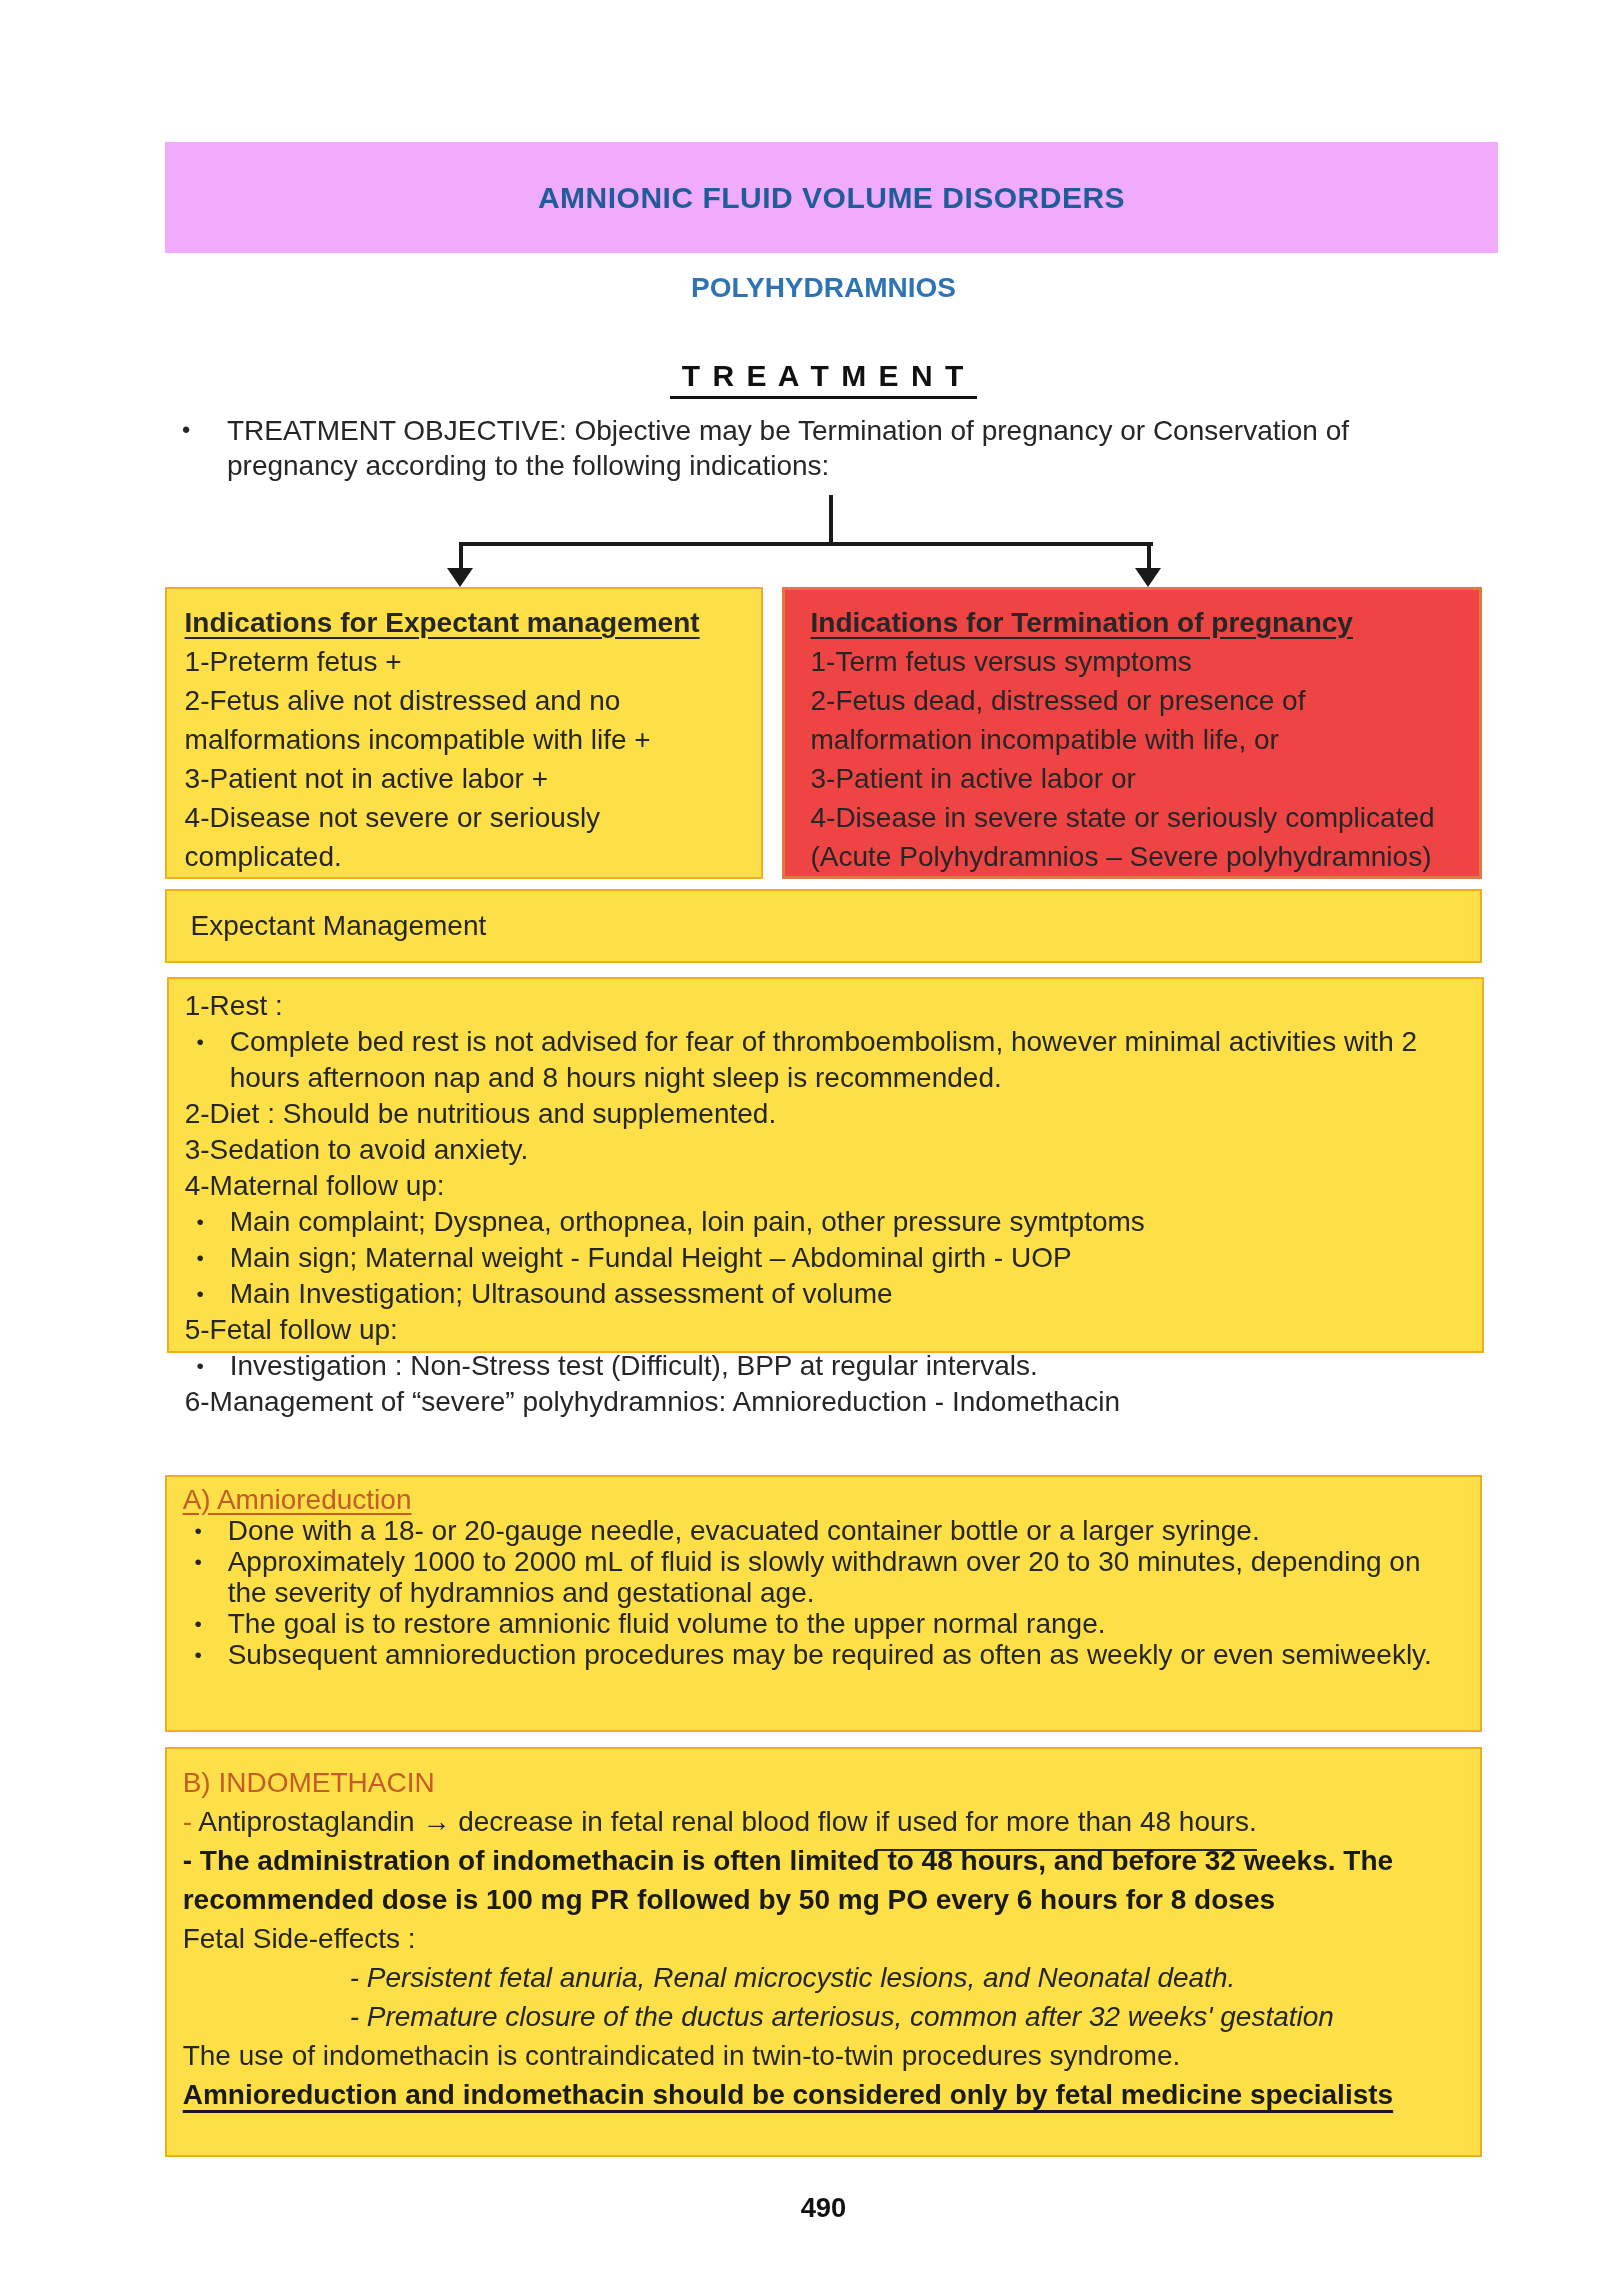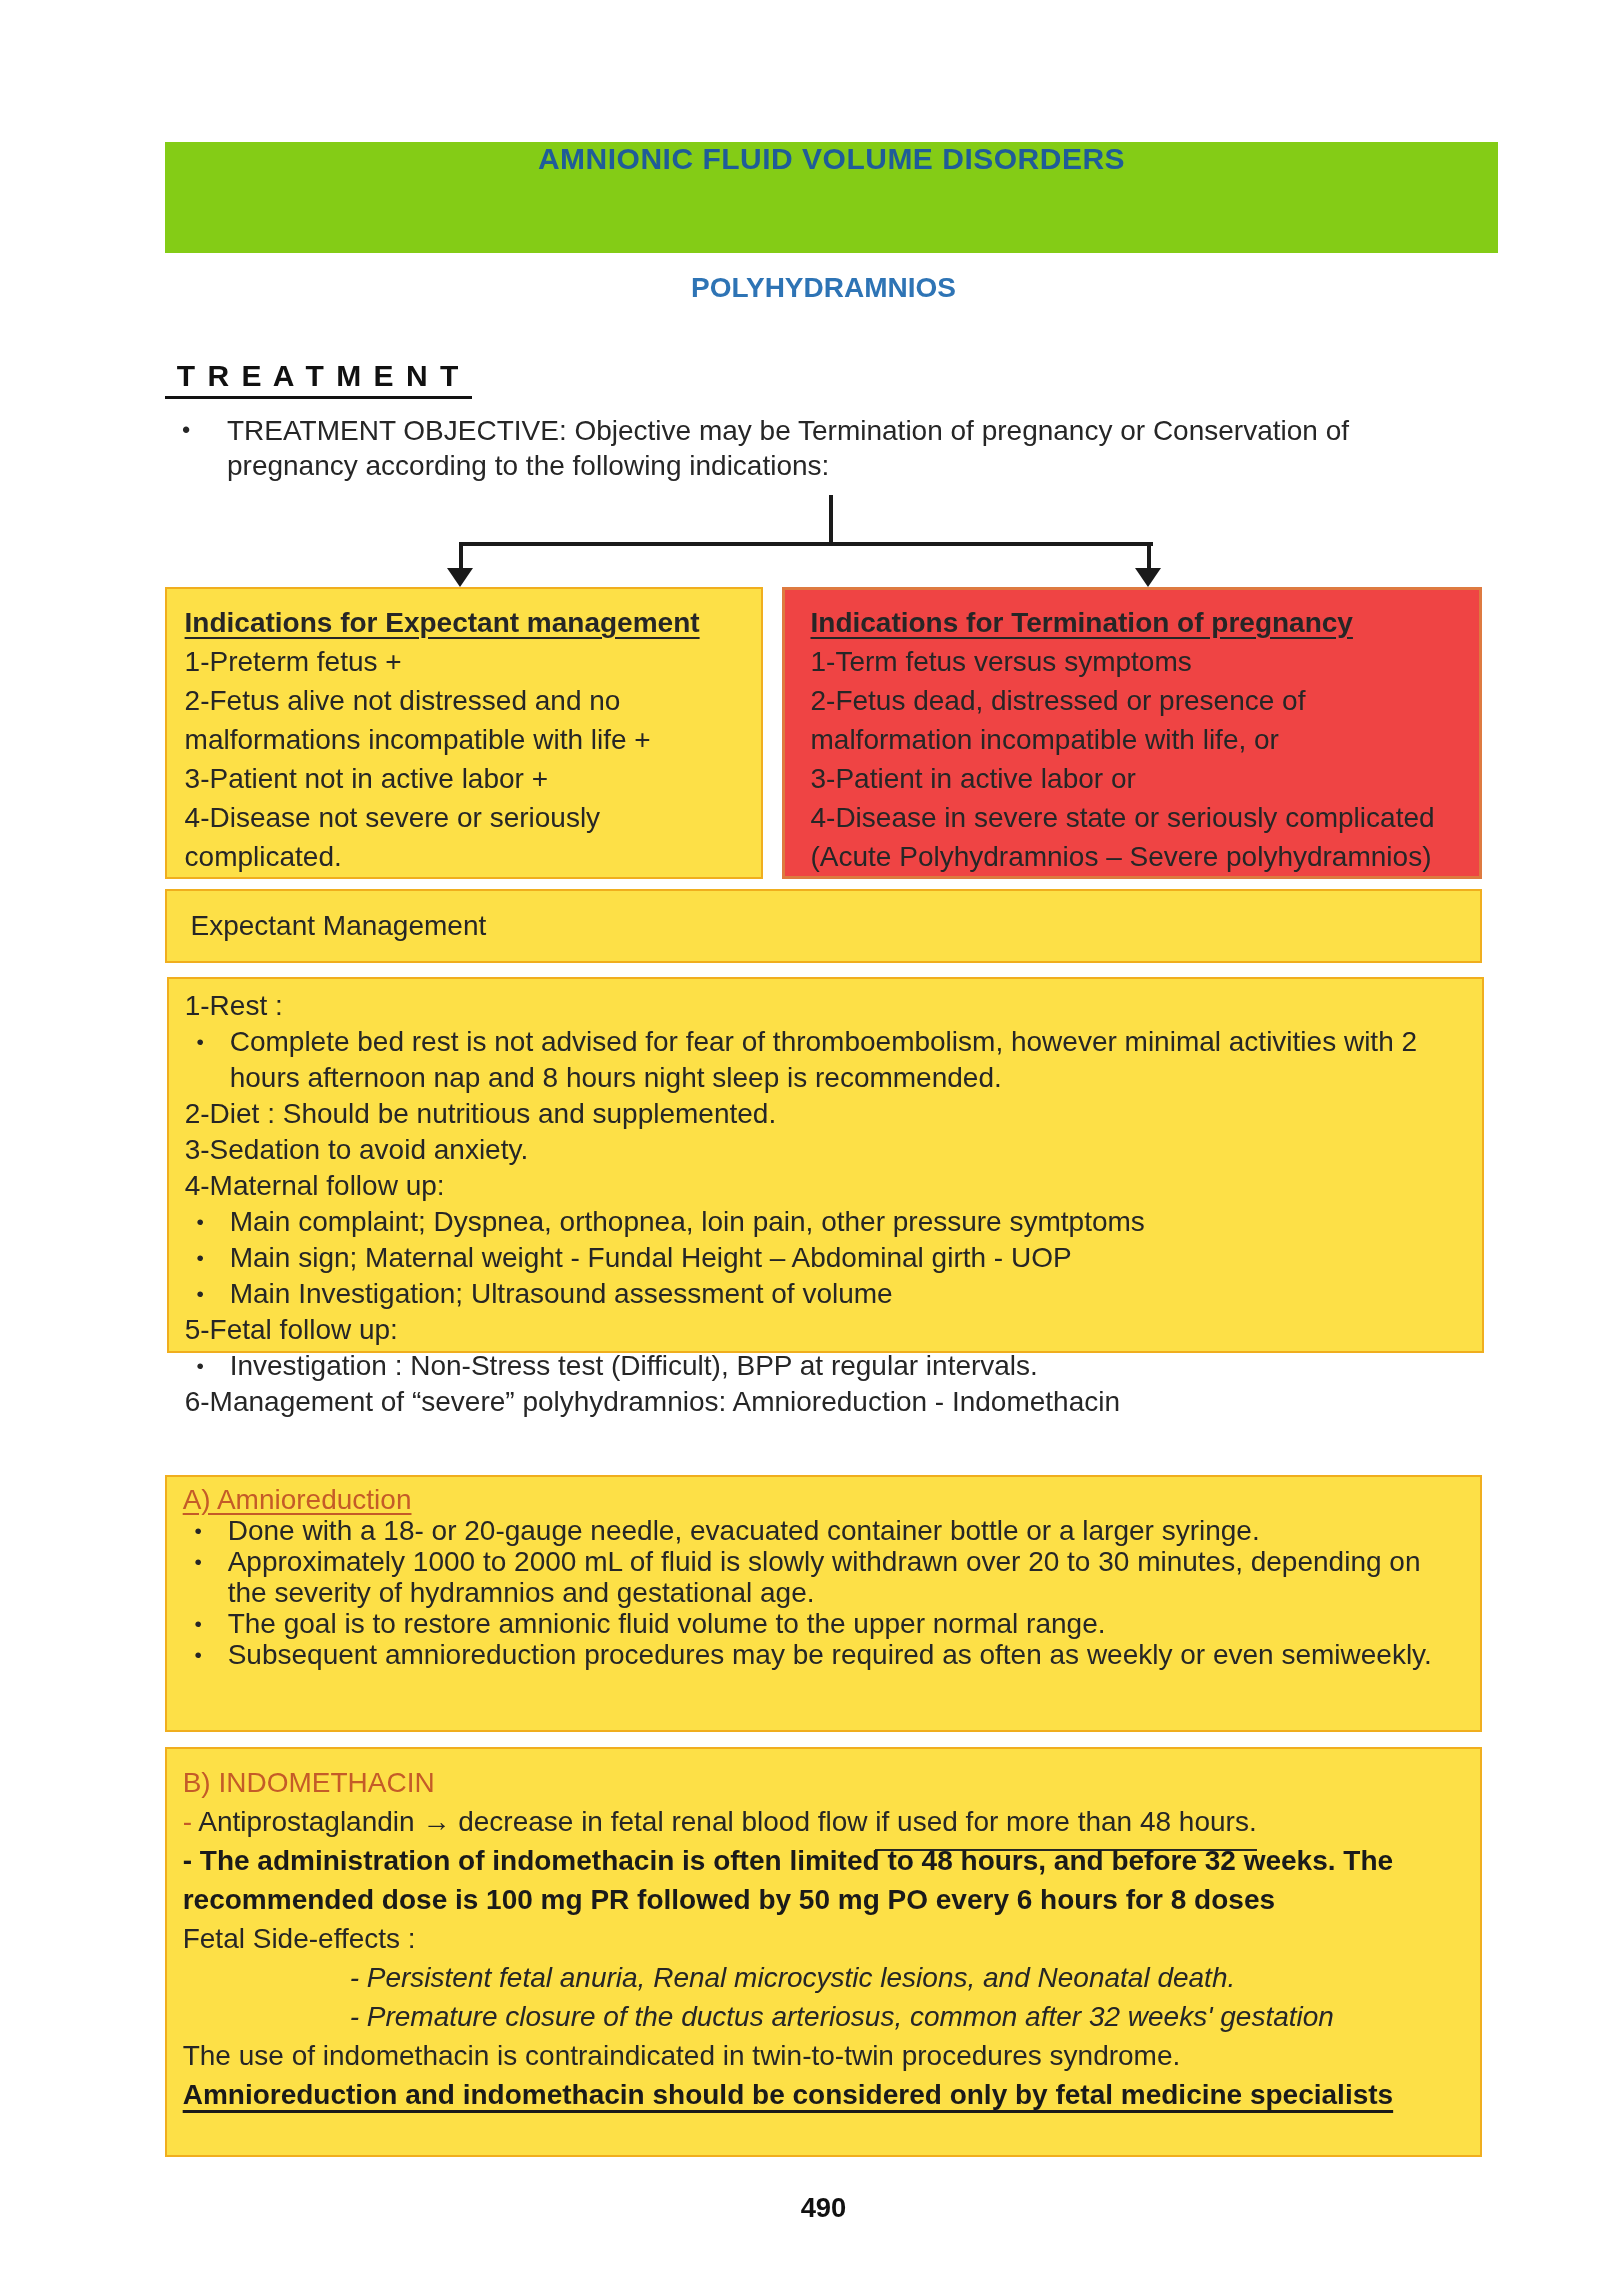--- a/index.html
+++ b/index.html
@@ -6,30 +6,30 @@
   html,body { background:#ffffff; }
   body {
     width:1621px; height:2293px; position:relative; overflow:hidden;
     font-family:"Liberation Sans", sans-serif; color:#262626; font-size:28px;
   }
   .abs { position:absolute; }
 
   
   .banner {
     left:165px; top:142px; width:1333px; height:111px;
-    background:#84cc16; display:flex; justify-content:center;
+    background:#f0abfc; display:flex; align-items:center; justify-content:center;
   }
   .banner-title { color:#1F5C99; font-weight:bold; font-size:30px; letter-spacing:0.5px; }
 
   
   .subtitle {
     left:165px; top:272px; width:1317px; text-align:center;
     color:#2E74B5; font-weight:bold; font-size:28px;
   }
-  .treatment-wrap { left:165px; top:359px; width:1317px; text-align:left; }
+  .treatment-wrap { left:165px; top:359px; width:1317px; text-align:center; }
   .treatment-heading {
     display:inline-block; font-weight:bold; font-size:30px; letter-spacing:2px;
     border-bottom:3.9px solid #111; padding:0 11.8px 2.9px 11.8px; color:#111;
   }
 
   
   .objective { left:182px; top:413px; width:1255px; display:flex; line-height:35px; }
   .obj-bullet { flex:0 0 45px; font-size:23.5px; line-height:35px; }
   .obj-text { flex:1; }
 

